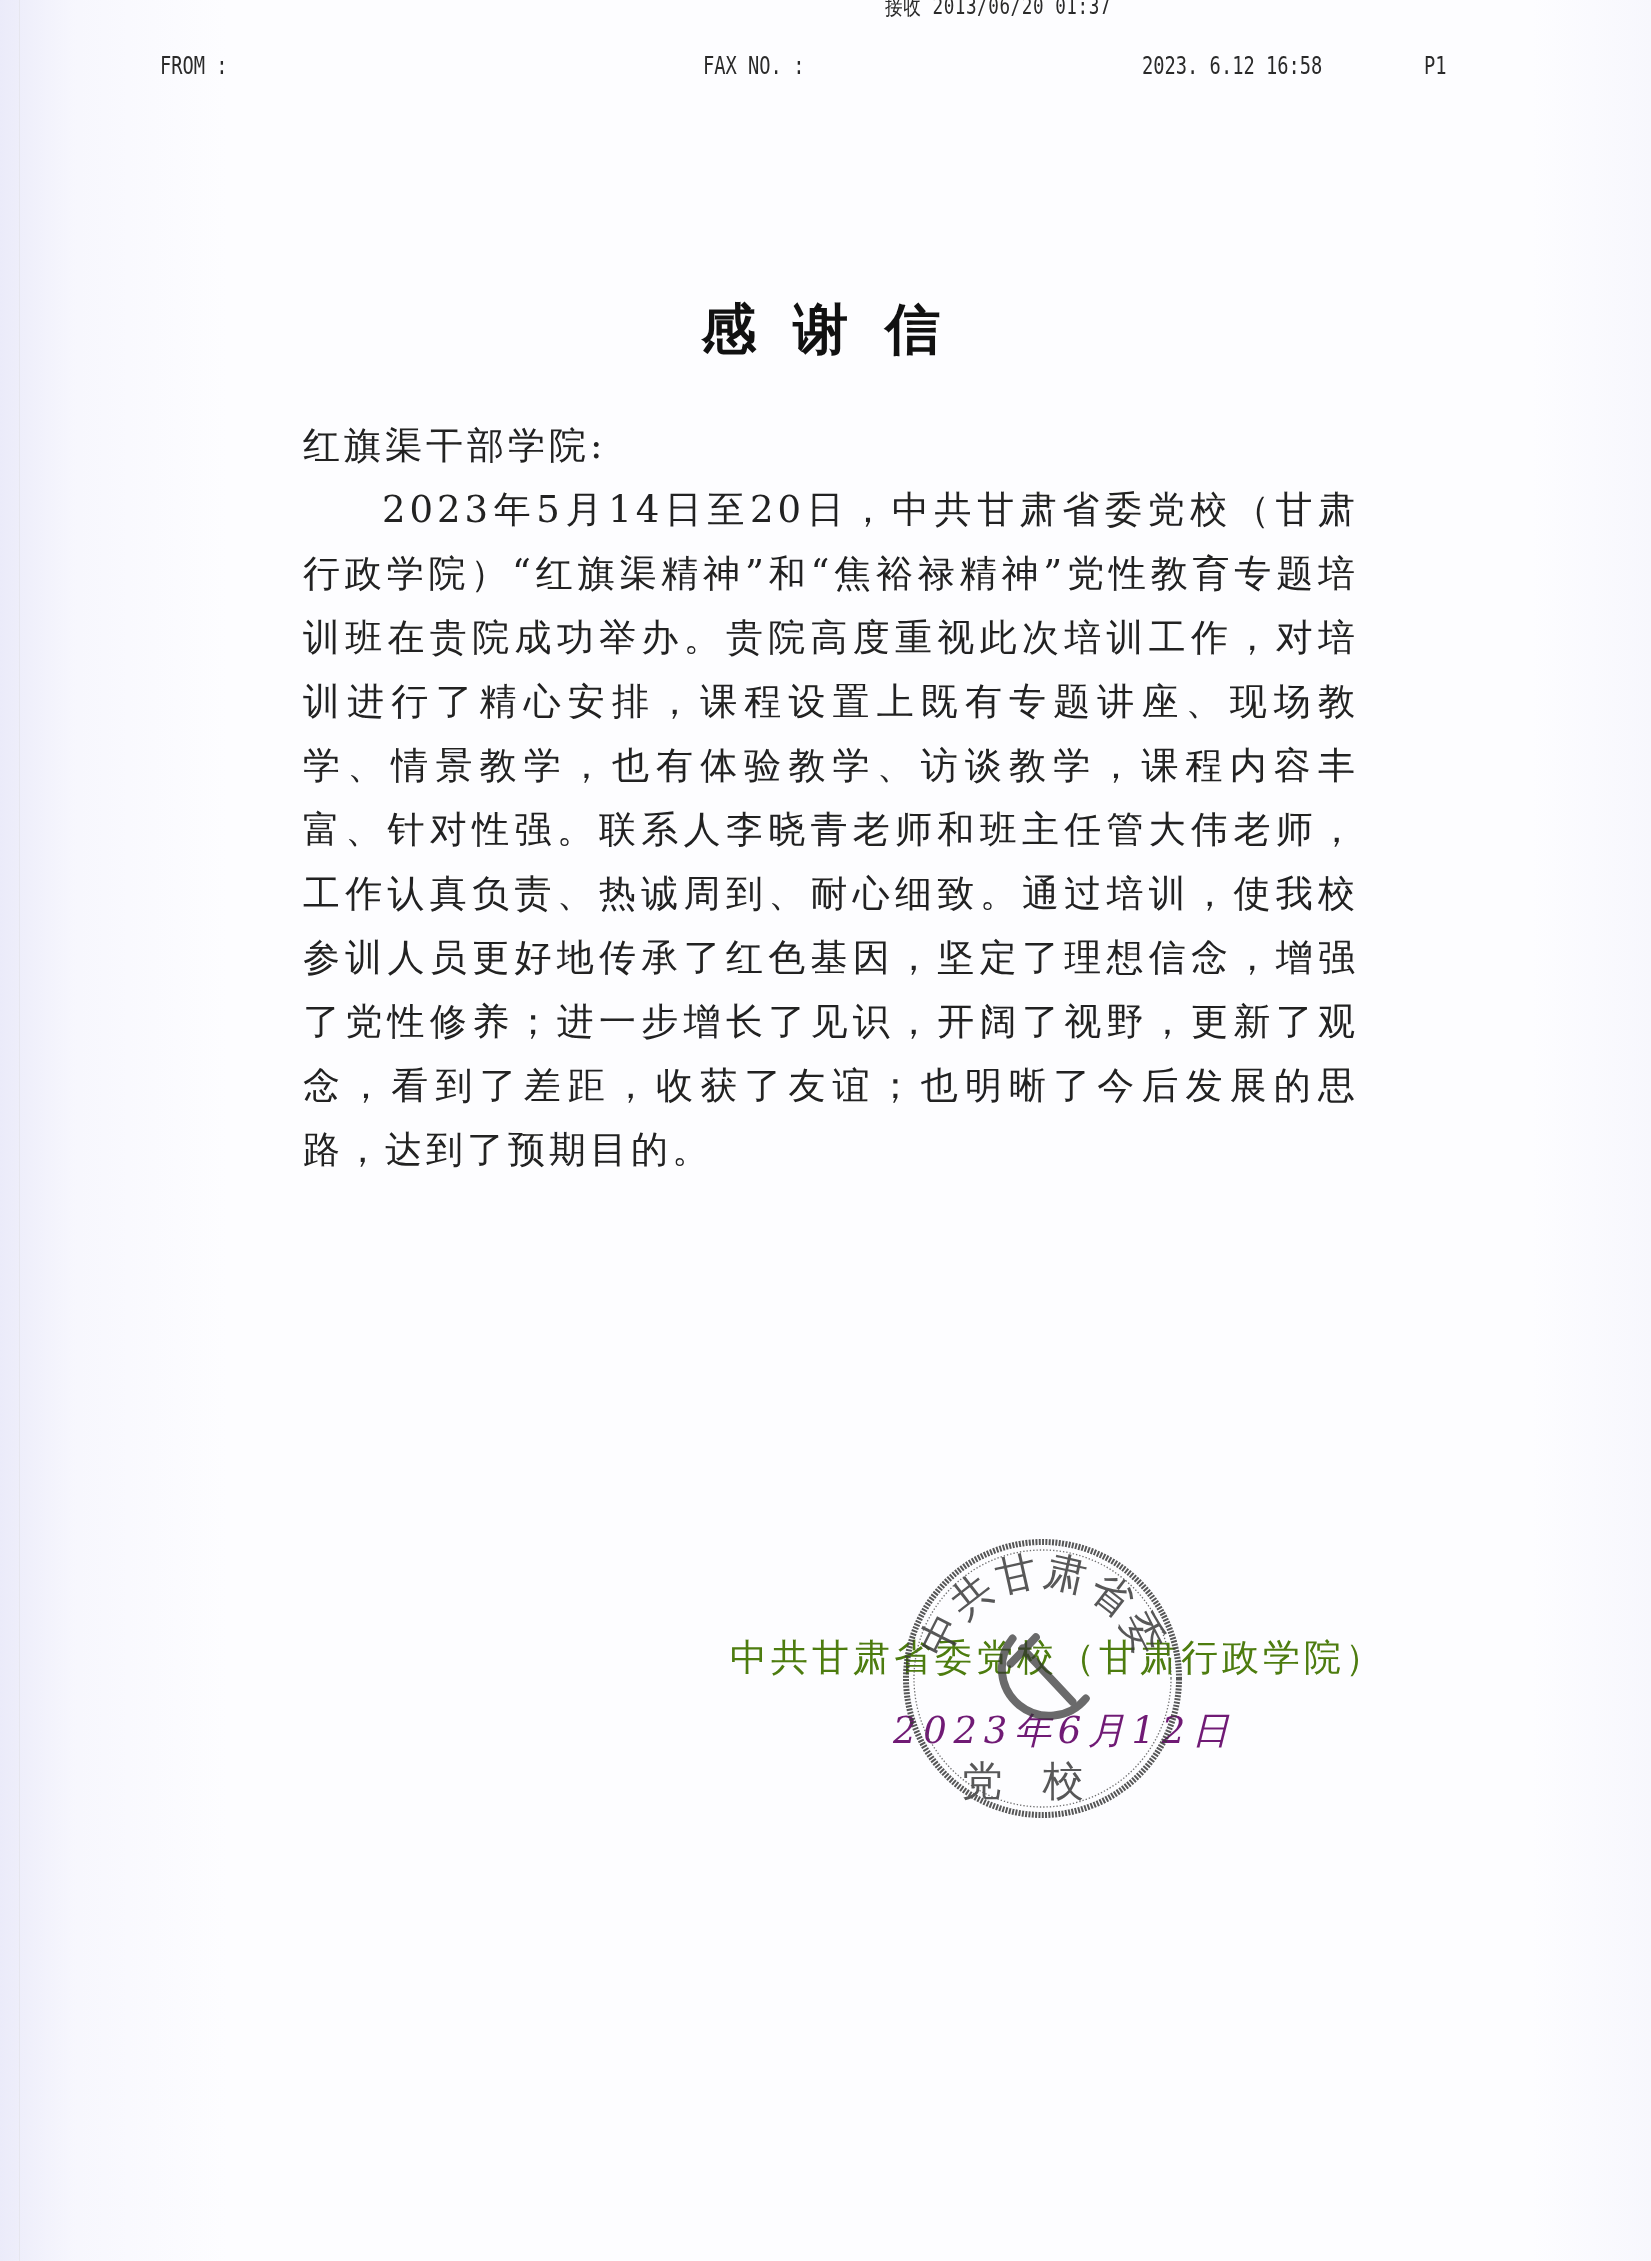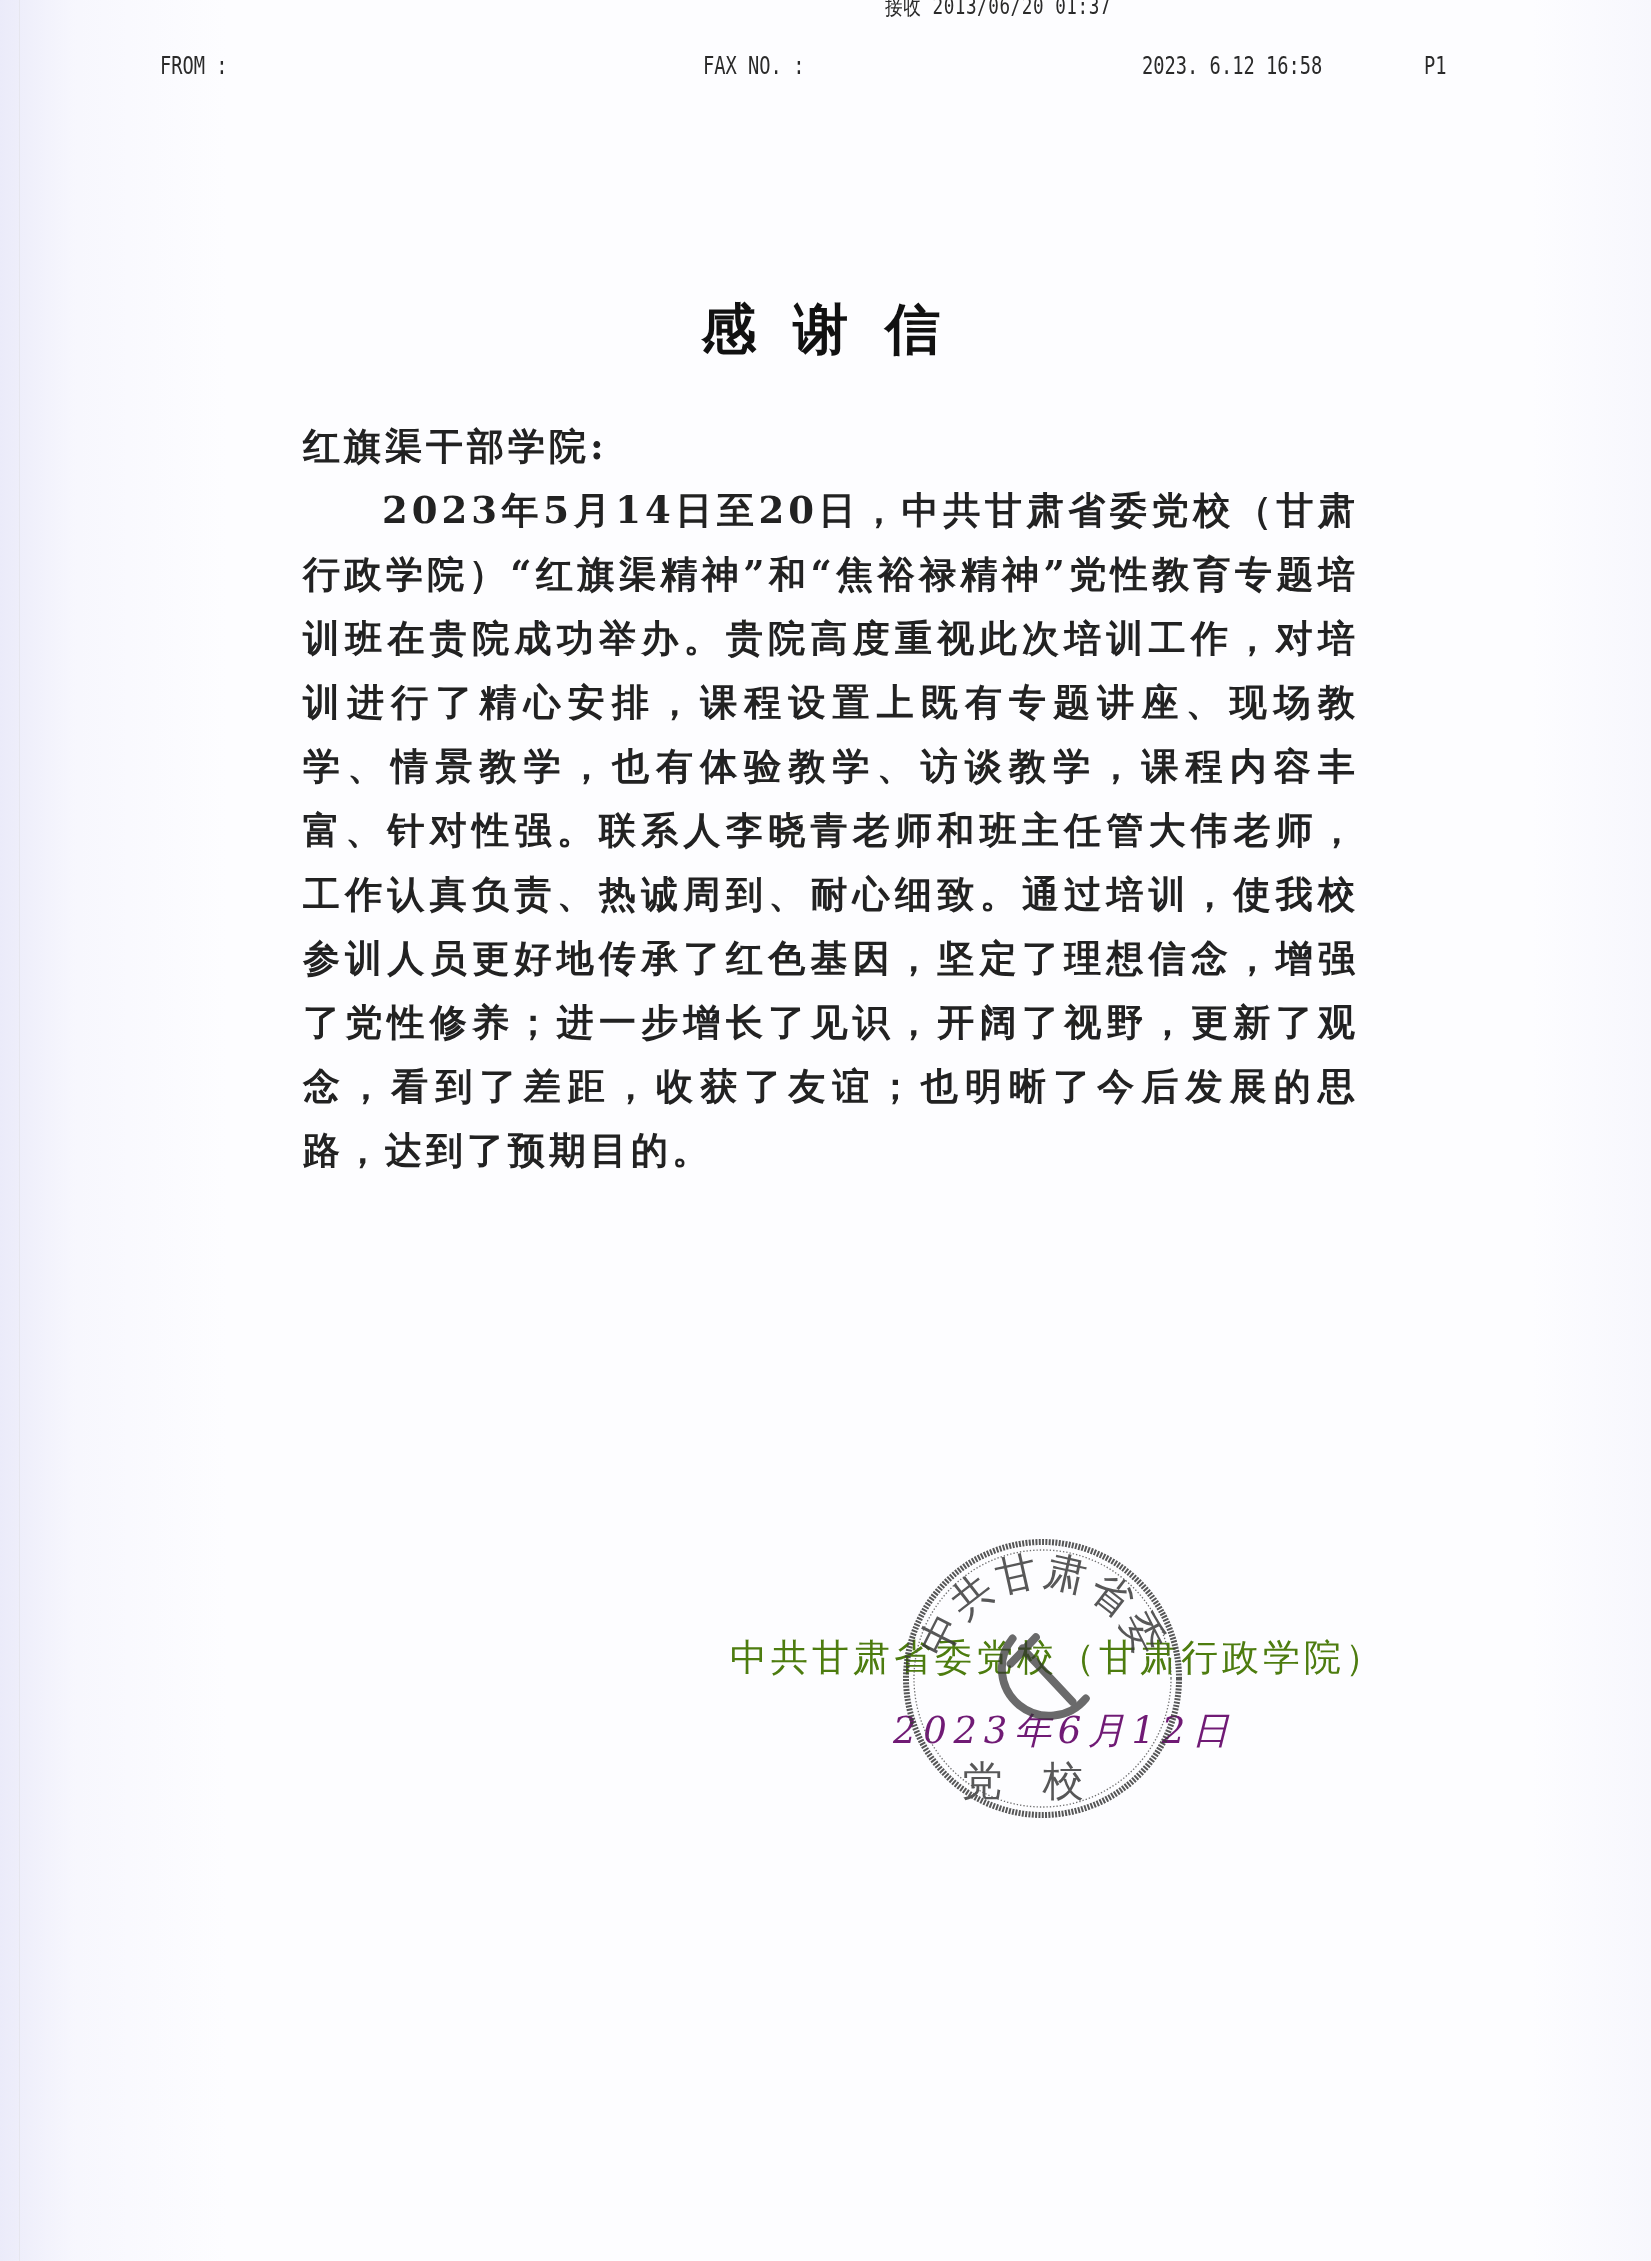--- a/index.html
+++ b/index.html
@@ -26,21 +26,21 @@
   .fax-page { left: 1424px; }
 
   .title {
     position: absolute; left: 0; width: 1652px; top: 256px; text-align: center;
     font-family: "DejaVu Sans", "Liberation Sans", sans-serif;
     font-weight: bold; font-size: 55px; letter-spacing: 37px; padding-left: 13.3px; color: #111;
   }
 
   .body-text {
     position: absolute; left: 303px; width: 1056px; top: 414px;
-    font-size: 37px; line-height: 64px; letter-spacing: 4px; color: #222; font-weight: bold;
+    font-size: 37px; line-height: 64px; letter-spacing: 4px; color: #222;
   }
   .body-text p { margin: 0; text-align: justify; text-justify: inter-character; }
   .salutation { margin: 0; }
   .indent { text-indent: 79px; }
 
   .signature {
     position: absolute; top: 1633px; right: 266px; font-size: 37px; letter-spacing: 4px; color: #4d7c0f; text-align: right;
   }
   .sign-date {
     position: absolute; top: 1706px; left: 893px; font-size: 37px; letter-spacing: 6.7px; color: #701a75; font-style: italic;

